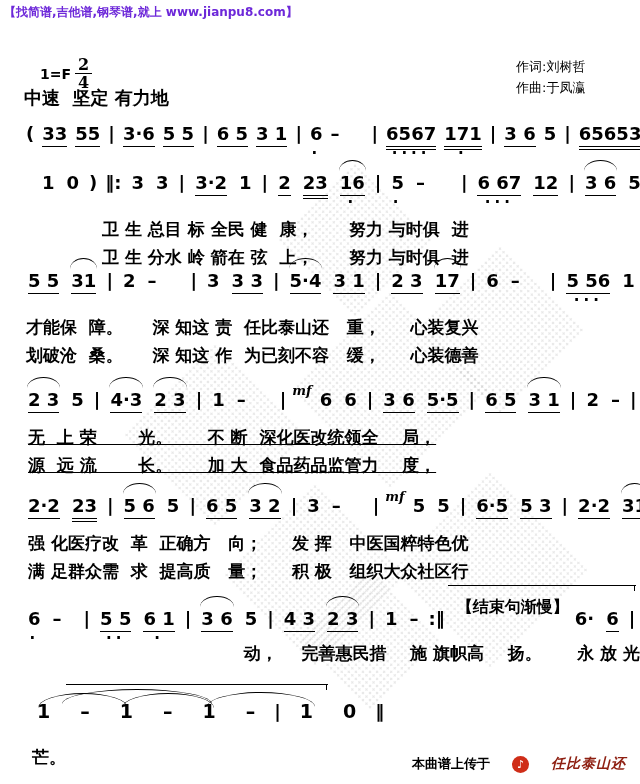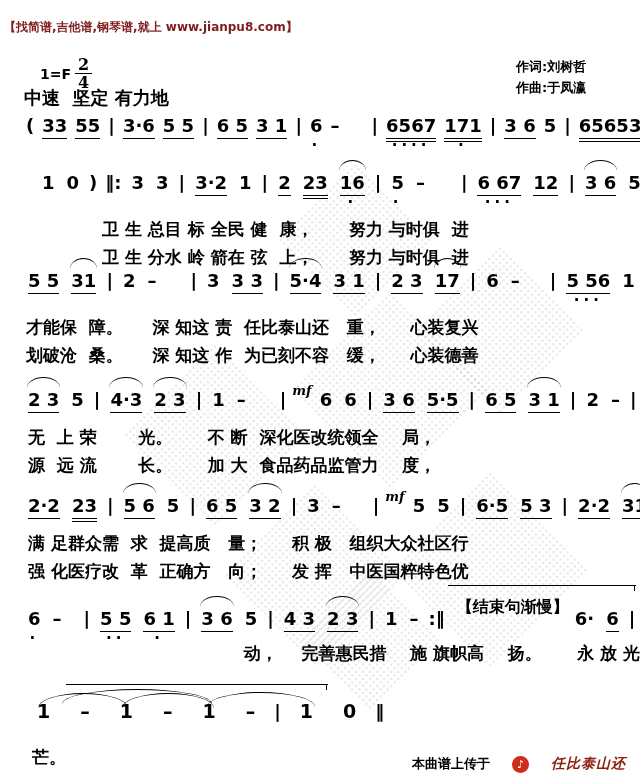--- a/index.html
+++ b/index.html
@@ -1,26 +1,26 @@
 <!DOCTYPE html>
 <html><head>
 <meta charset="utf-8">
 <style>
   html,body{margin:0;padding:0;background:#fff;}
   .page{position:relative;width:640px;height:784px;background:#ffffff;overflow:hidden;
         font-family:"DejaVu Sans","Liberation Sans",sans-serif;color:#000;}
-  .banner{position:absolute;top:19px;left:4px;font-size:12px;font-weight:700;color:#7f1d1d;white-space:pre;}
+  .banner{position:absolute;top:4px;left:4px;font-size:12px;font-weight:700;color:#6d28d9;white-space:pre;}
   .title{position:absolute;top:16px;left:0;width:100%;text-align:center;
          font-family:"DejaVu Serif","Liberation Serif",serif;font-size:27px;letter-spacing:10px;}
   .keysig{position:absolute;top:56px;left:40px;font-size:14px;font-weight:700;display:flex;align-items:center;gap:4px;}
   .frac{display:inline-flex;flex-direction:column;align-items:center;font-family:"DejaVu Serif",serif;
         font-size:16px;font-weight:700;line-height:17px;}
   .frac .fnum{border-bottom:1.5px solid #000;padding:0 3px;}
   .tempo{position:absolute;top:86px;left:24px;font-size:18px;font-weight:700;white-space:pre;}
-  .credits{position:absolute;top:56px;left:516px;font-size:13px;font-weight:700;line-height:21px;}
+  .credits{position:absolute;top:56px;left:516px;font-size:13px;font-weight:400;line-height:21px;}
   
   .system{position:absolute;left:0;width:640px;padding-left:22px;box-sizing:border-box;}
   .notes{position:relative;height:44px;padding-top:13px;white-space:nowrap;line-height:24px;}
   .note{position:relative;display:inline-block;font-weight:700;font-size:18px;margin:0 6px;}
   .sys1 .note{margin:0 4px;}
   .sys7 .note{margin:0 15px;font-size:19px;}
   .u1{border-bottom:1.6px solid #000;}
   .u2{border-bottom:4px double #000;}
   .bar{display:inline-block;font-weight:700;font-size:18px;margin:0 4px;}
   .dyn{display:inline-block;font-family:"DejaVu Serif","Liberation Serif",serif;font-style:italic;
@@ -31,21 +31,21 @@
       letter-spacing:4px;border:none;}
   .arc{position:absolute;top:-11px;left:-1px;right:-1px;height:10px;border-top:1.6px solid #000;
        border-radius:50% 50% 0 0 / 100% 100% 0 0;}
   .lyric{white-space:pre;font-size:17px;font-weight:700;line-height:28px;}
   .sys2 .lyric{padding-left:66px;}
   .sys3 .lyric{padding-left:4px;}
   .sys4 .lyric{padding-left:6px;}
   .sys5 .lyric{padding-left:6px;}
   .sys6 .lyric{padding-left:8px;text-align:right;}
   .sys7 .lyric{padding-left:10px;}
-  .sys1{top:101px;} .sys2{top:158px;padding-left:36px;} .sys3{top:256px;} .sys4{top:366px;}
+  .sys1{top:109px;} .sys2{top:158px;padding-left:36px;} .sys3{top:256px;} .sys4{top:366px;text-decoration:underline;}
   .sys5{top:472px;} .sys6{top:582px;} .sys7{top:686px;}
   
   .rit-line{position:absolute;height:1.4px;background:#000;}
   .rit-tick{position:absolute;width:1.4px;height:6px;background:#000;}
   .tie{position:absolute;height:14px;border-top:1.6px solid #000;
        border-radius:50% 50% 0 0 / 100% 100% 0 0;}
   
   .wm{position:absolute;transform:rotate(45deg);opacity:.17;
       background-image:radial-gradient(#777 1px,transparent 1.3px);background-size:5px 5px;}
   
@@ -103,22 +103,22 @@
   </div>
 
   <div class="system sys4">
     <div class="notes"><span class="note u1">2 3<span class="arc"></span></span><span class="note">5</span><span class="bar">|</span><span class="note u1">4·3<span class="arc"></span></span><span class="note u1">2 3<span class="arc"></span></span><span class="bar">|</span><span class="note">1</span><span class="note">–</span><span class="gap" style="width: 24px;"></span><span class="bar">|</span><span class="dyn">mf</span><span class="note">6</span><span class="note">6</span><span class="bar">|</span><span class="note u1">3 6</span><span class="note u1">5·5</span><span class="bar">|</span><span class="note u1">6 5</span><span class="note u1">3 1<span class="arc"></span></span><span class="bar">|</span><span class="note">2</span><span class="note">–</span><span class="bar">|</span></div>
     <div class="lyric">无  上 荣       光。      不 断  深化医改统领全    局，</div>
     <div class="lyric">源  远 流       长。      加 大  食品药品监管力    度，</div>
   </div>
 
   <div class="system sys5">
     <div class="notes"><span class="note u1">2·2</span><span class="note u2">23</span><span class="bar">|</span><span class="note u1">5 6<span class="arc"></span></span><span class="note">5</span><span class="bar">|</span><span class="note u1">6 5</span><span class="note u1">3 2<span class="arc"></span></span><span class="bar">|</span><span class="note">3</span><span class="note">–</span><span class="gap" style="width: 22px;"></span><span class="bar">|</span><span class="dyn">mf</span><span class="note">5</span><span class="note">5</span><span class="bar">|</span><span class="note u1">6·5</span><span class="note u1">5 3</span><span class="bar">|</span><span class="note u1">2·2</span><span class="note u1">31<span class="arc"></span></span></div>
+    <div class="lyric">强 化医疗改  革  正确方   向；     发 挥   中医国粹特色优</div>
     <div class="lyric">满 足群众需  求  提高质   量；     积 极   组织大众社区行</div>
-    <div class="lyric">强 化医疗改  革  正确方   向；     发 挥   中医国粹特色优</div>
   </div>
 
   <div class="system sys6">
     <div class="notes"><span class="note">6<span class="lo">·</span></span><span class="note">–</span><span class="gap" style="width: 12px;"></span><span class="bar">|</span><span class="note u1">5 5<span class="lo">··</span></span><span class="note u1">6 1<span class="lo">·</span></span><span class="bar">|</span><span class="note u1">3 6<span class="arc"></span></span><span class="note">5</span><span class="bar">|</span><span class="note u1">4 3</span><span class="note u1">2 3<span class="arc"></span></span><span class="bar">|</span><span class="note">1</span><span class="note">–</span><span class="bar">:‖</span><span class="gap" style="width: 8px;"></span><span class="anno">【结束句渐慢】</span><span class="note">6·</span><span class="note u1">6</span><span class="bar">|</span><span class="note">7</span><span class="note">5</span></div>
     <div class="lyric">动，    完善惠民措    施 旗帜高    扬。      永 放 光</div>
   </div>
 
   <div class="system sys7">
     <div class="notes">
       <div class="tie" style="left:16px;top:7px;width:90px;"></div>

